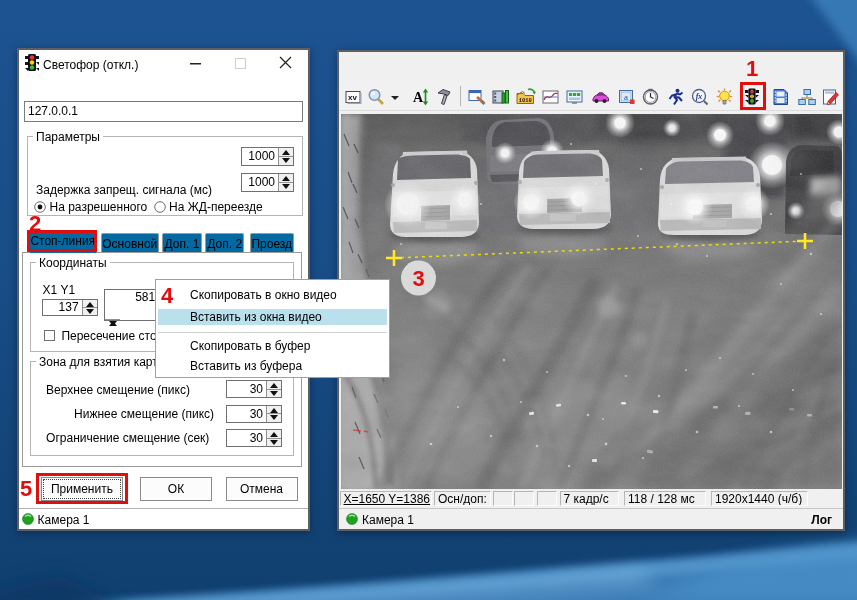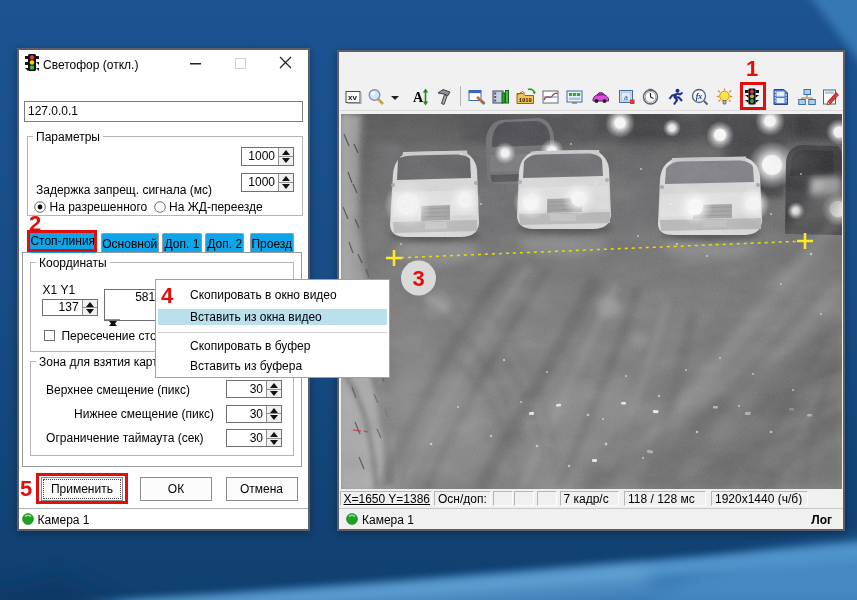--- a/index.html
+++ b/index.html
@@ -12,21 +12,21 @@
 .t13 { font-size:12px; color:#000; white-space:nowrap; }
 .group { position:absolute; border:1px solid #b4b4b4; }
 .group > span { position:absolute; top:-7px; left:5px; background:#fff; padding:0 3px; font-size:12px; white-space:nowrap; }
 .spin { position:absolute; border:1px solid #707070; background:#fff; display:flex; }
 .spin .val { flex:1; font-size:12px; text-align:right; }
 .spin .btns { width:15px; display:flex; flex-direction:column; border-left:1px solid #909090; }
 .spin .btns div { flex:1; position:relative; background:#f0f0f0; }
 .spin .btns div:first-child { border-bottom:1px solid #909090; }
 .tri-u { width:0; height:0; border-left:4px solid transparent; border-right:4px solid transparent; border-bottom:5px solid #111; position:absolute; left:3px; top:2px; }
 .tri-d { width:0; height:0; border-left:4px solid transparent; border-right:4px solid transparent; border-top:5px solid #111; position:absolute; left:3px; top:1px; }
-.tab { position:absolute; background:#0ea5e9; border:1px solid #9a9a9a; border-bottom:none; border-radius:2px 2px 0 0; font-size:12px; text-align:center; padding-top:3px; white-space:nowrap; overflow:hidden; }
+.tab { position:absolute; background:#0369a1; border:1px solid #9a9a9a; border-bottom:none; border-radius:2px 2px 0 0; font-size:12px; text-align:center; padding-top:3px; white-space:nowrap; overflow:hidden; }
 .redbox { position:absolute; border:3px solid #e20d0d; z-index:60; }
 .rednum { position:absolute; color:#e20d0d; font-size:22px; font-weight:bold; z-index:61; }
 .btn { position:absolute; height:24px; background:#fcfcfc; border:1px solid #8a8a8a; font-size:12px; text-align:center; padding-top:4px; }
 #menu { position:absolute; left:155px; top:279px; width:235px; height:99px; background:#fff; border:1px solid #a0a0a0; z-index:50; }
 #menu .mi { position:absolute; left:34px; font-size:12px; color:#000; white-space:nowrap; }
 #toolbar { position:absolute; left:0; top:29.5px; width:100%; height:29px; background:#f1f1f1; border-bottom:1px solid #dcdcdc; }
 .cell { position:absolute; top:2px; height:15px; line-height:14px; border:1px solid #b6b6b6; border-bottom-color:#fdfdfd; border-right-color:#fdfdfd; font-size:12px; padding:0 3px; white-space:nowrap; overflow:hidden; }
 .ico { position:absolute; top:6px; }
 </style></head>
 <body>
@@ -636,21 +636,21 @@
       <div class="val" style="padding:1px 3px 0 0">30</div>
       <div class="btns">
         <div>
           <i class="tri-u"></i>
         </div>
         <div>
           <i class="tri-d"></i>
         </div>
       </div>
     </div>
-  <div class="abs t13" style="left:27.1px;top:380.7px;">Ограничение таймаута (сек)</div>
+  <div class="abs t13" style="left:27.1px;top:380.7px;">Ограничение смещение (сек)</div>
   <div class="spin" style="left:206.5px;top:379.3px;width:56.5px;height:18px;">
       <div class="val" style="padding:1px 3px 0 0">30</div>
       <div class="btns">
         <div>
           <i class="tri-u"></i>
         </div>
         <div>
           <i class="tri-d"></i>
         </div>
       </div>

